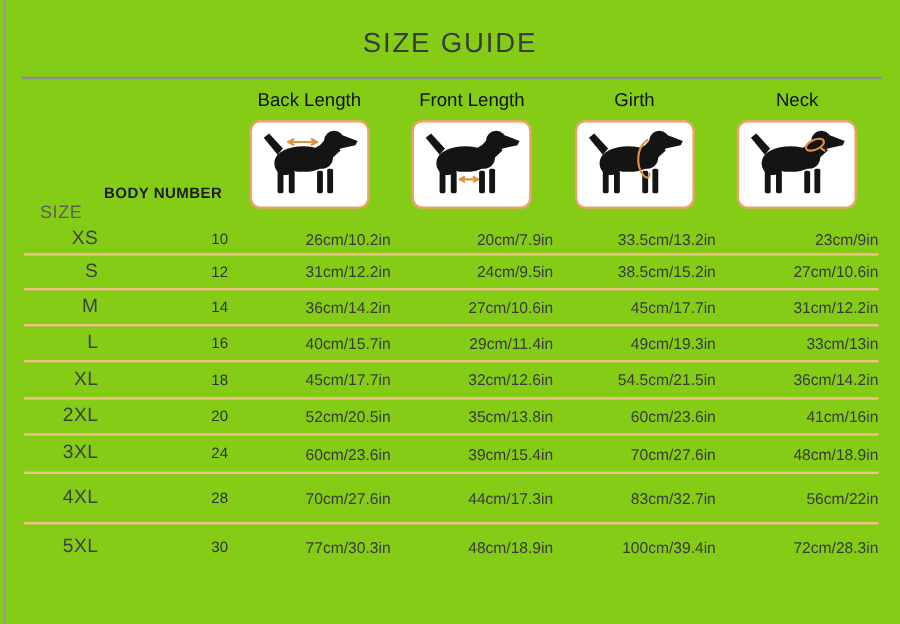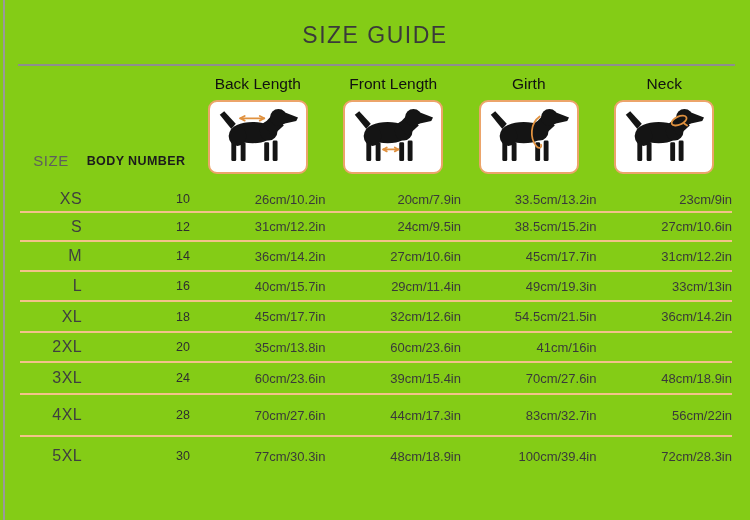--- a/index.html
+++ b/index.html
@@ -35,21 +35,21 @@
     font-size:15.5px;font-weight:400;color:#111;line-height:16px;margin-bottom:8px;
   }
   .icon-box{
     width:100px;height:74px;border:2px solid var(--box-border);border-radius:9px;
     display:flex;align-items:center;justify-content:center;background:#fff;
   }
   .icon-box svg{display:block;}
   .dog-fill{fill:#141414;}
   .accent{stroke:var(--marker);fill:none;stroke-width:2;stroke-linecap:round;stroke-linejoin:round;}
   .axis-size{
-    position:absolute;left:20px;top:152px;width:62px;text-align:center;
+    position:absolute;left:20px;top:169px;width:62px;text-align:center;
     font-size:15px;color:#5E5E5E;letter-spacing:0.5px;
   }
   .axis-body{
     position:absolute;left:82px;top:154px;width:108px;text-align:center;
     font-size:12.5px;font-weight:700;color:#1C1C1C;letter-spacing:0.4px;
   }
   .rows{
     position:absolute;left:20px;top:187px;width:712px;
   }
   .row{
@@ -229,20 +229,21 @@
       <div class="cell bodynum">18</div>
       <div class="cell val">45cm/17.7in</div>
       <div class="cell val">32cm/12.6in</div>
       <div class="cell val">54.5cm/21.5in</div>
       <div class="cell val">36cm/14.2in</div>
     </div>
 
     <div class="row sep">
       <div class="cell size">2XL</div>
       <div class="cell bodynum">20</div>
+      <div class="cell val">52cm/20.5in</div>
       <div class="cell val">35cm/13.8in</div>
       <div class="cell val">60cm/23.6in</div>
       <div class="cell val">41cm/16in</div>
     </div>
 
     <div class="row sep">
       <div class="cell size">3XL</div>
       <div class="cell bodynum">24</div>
       <div class="cell val">60cm/23.6in</div>
       <div class="cell val">39cm/15.4in</div>

